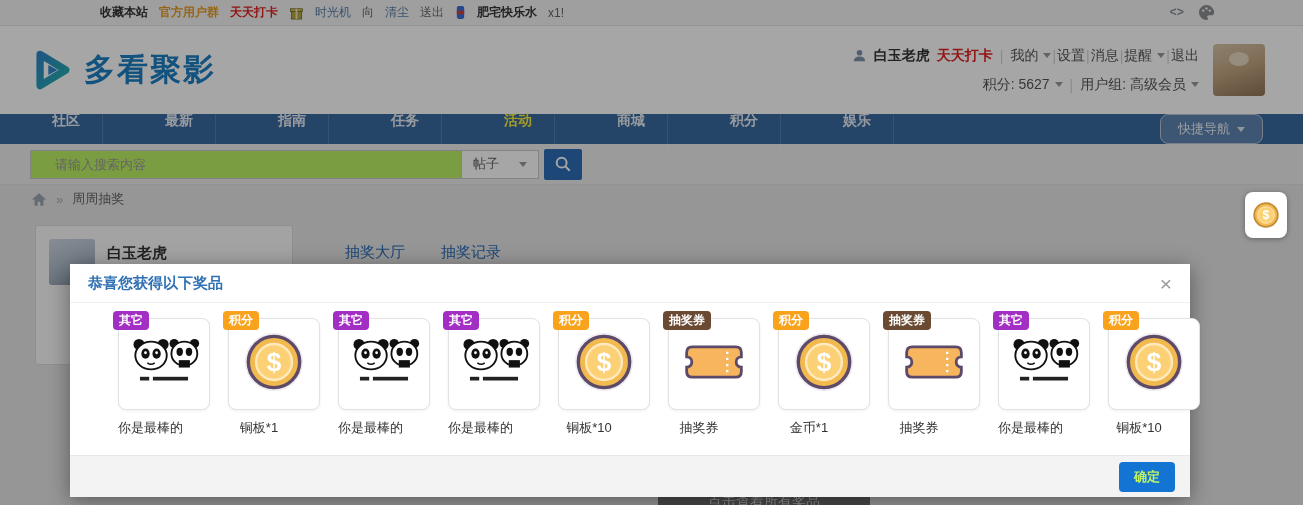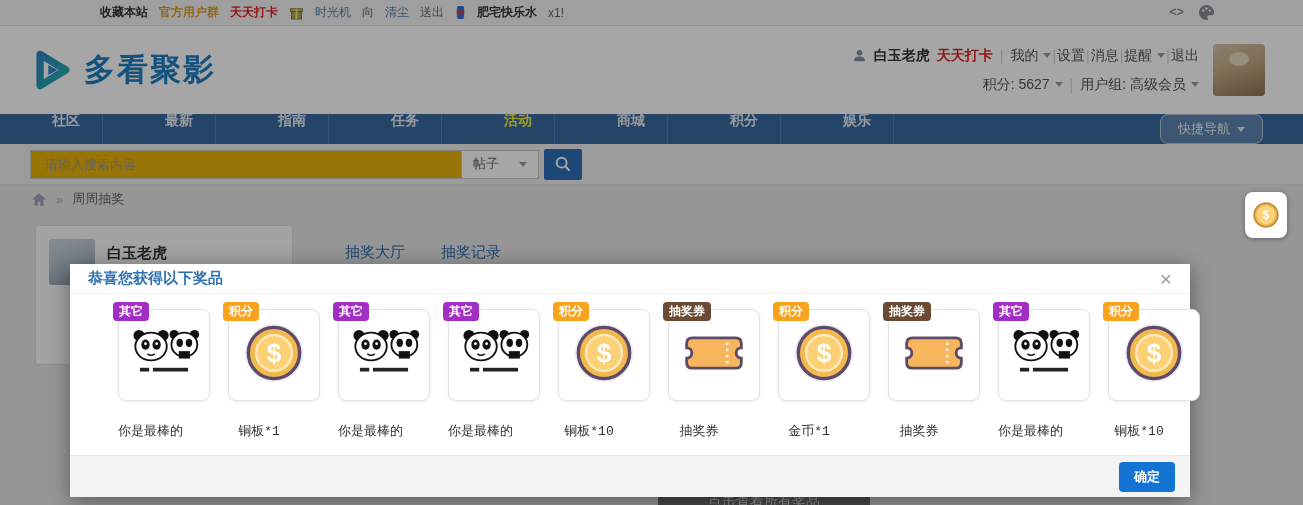--- a/index.html
+++ b/index.html
@@ -46,22 +46,22 @@
   .nav-item.active { color:#f6ec3d; }
   .quick-nav { margin-left:auto; border:1px solid #b9c6d6; background:rgba(255,255,255,0.18);
                color:#eef2f7; font-size:13px; padding:5px 17px; border-radius:8px; cursor:pointer;
                display:flex; align-items:center; gap:7px; }
   .quick-nav .caret { border-top-color:#dfe6ee; }
 
   
   .search-band { height:41px; background:#efefef; border-bottom:1px solid #e0e0e0;
                  display:flex; align-items:center; padding:0 30px; }
   .search-group { display:flex; align-items:center; }
-  .search-input { width:432px; height:29px; border:1px solid #c9c9c9; background:#eab308;
-                  padding:0 14px; font-size:13px; color:#333; outline:none; }
+  .search-input { width:432px; height:29px; border:1px solid #c9c9c9; background:#bef264;
+                  padding:0 24px; font-size:13px; color:#333; outline:none; }
   .search-input::placeholder { color:#999; }
   .search-type { height:29px; border:1px solid #c9c9c9; border-left:none; background:#fff;
                  padding:0 11px; font-size:13px; color:#666; display:flex; align-items:center;
                  gap:20px; cursor:pointer; }
   .search-btn { width:38px; height:31px; background:#2d6db5; border:none; margin-left:5px;
                 display:flex; align-items:center; justify-content:center; cursor:pointer; border-radius:2px; }
 
   
   .breadcrumb { height:28px; display:flex; align-items:center; gap:9px; padding:0 31px;
                 font-size:13px; color:#666; }
@@ -82,36 +82,36 @@
 
   
   .overlay { position:absolute; inset:0; background:rgba(0,0,0,0.35); z-index:10; }
   .float-coin { position:absolute; left:1245px; top:192px; width:42px; height:46px; background:#fff;
                 border-radius:8px; box-shadow:0 1px 5px rgba(0,0,0,0.35); z-index:20;
                 display:flex; align-items:center; justify-content:center; cursor:pointer; }
 
   
   .modal { position:absolute; left:70px; top:264px; width:1120px; height:233px; background:#fff;
            z-index:30; box-shadow:0 4px 20px rgba(0,0,0,0.4); }
-  .modal-header { height:30px; display:flex; align-items:center; padding:0 18px;
+  .modal-header { height:39px; display:flex; align-items:center; padding:0 18px;
                   border-bottom:1px solid #f0f0f0; }
   .modal-title { color:#3072b3; font-weight:bold; font-size:15px; }
   .modal-close { margin-left:auto; color:#999; font-size:21px; line-height:1; cursor:pointer; }
   .modal-body { padding:15px 18px 0; display:flex; gap:18px; }
   .prize-card { width:92px; text-align:center;padding-left:30px; }
   .prize-imgbox { position:relative; width:92px; height:92px; border:1px solid #e2e2e2; border-radius:8px;
                   background:#fff; display:flex; align-items:center; justify-content:center;
                   box-shadow:0 1px 3px rgba(0,0,0,0.06); }
   .prize-badge { position:absolute; top:-8px; left:-6px; color:#fff; font-size:12px; font-weight:bold;
                  padding:2px 6px; border-radius:4px; line-height:1.25; white-space:nowrap; }
-  .prize-label { margin-top:21px; font-size:13px; color:#333; white-space:nowrap;font-family:Liberation Mono, monospace; }
+  .prize-label { margin-top:9px; font-size:13px; color:#333; white-space:nowrap; }
   .modal-footer { position:absolute; left:0; right:0; bottom:0; height:42px; background:#f3f3f3;
                   border-top:1px solid #e7e7e7; display:flex; align-items:center;
                   justify-content:flex-end; padding:0 15px; }
-  .confirm-btn { background:#1374d4; color:#ffffff; border:none; border-radius:4px; padding:6px 15px;
+  .confirm-btn { background:#1374d4; color:#bef264; border:none; border-radius:4px; padding:6px 15px;
                  font-size:13px; font-weight:bold; cursor:pointer; }
 </style>
 </head>
 <body>
 
 <div class="page">
 
   <div class="topbar">
     <div class="topbar-left">
         <span class="tb-link tb-strong">收藏本站</span>

